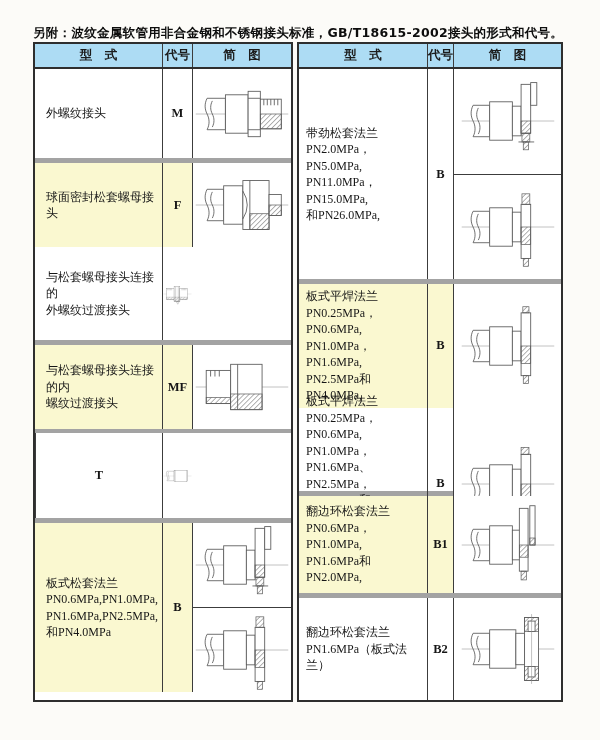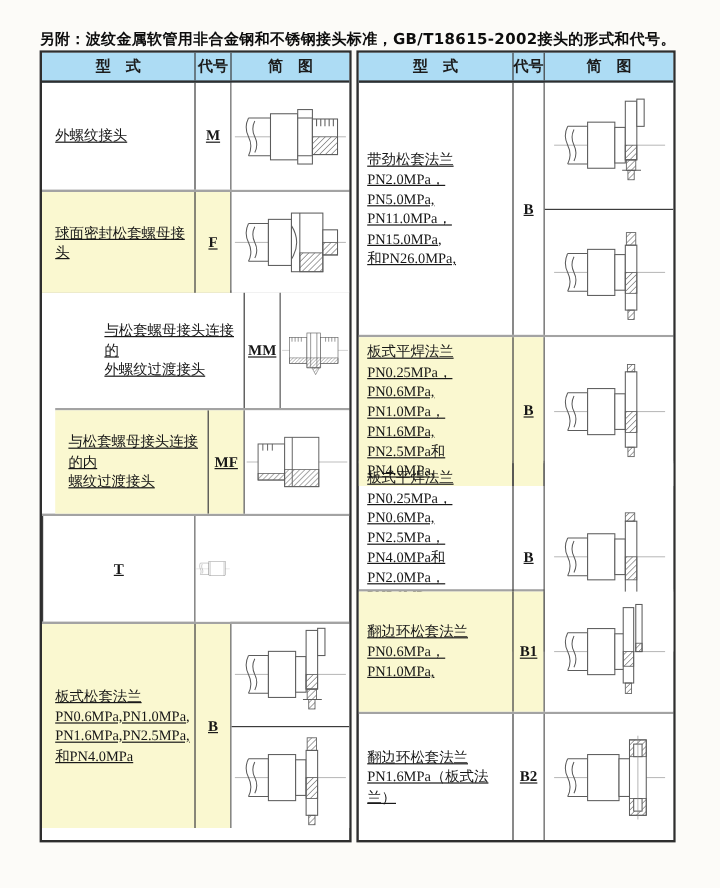--- a/index.html
+++ b/index.html
@@ -29,23 +29,23 @@
     display:grid; grid-template-columns:var(--cols);
     height:25px; background:#addcf4;
     border-bottom:2px solid #2e2e2e;
   }
   .hcell {
     display:flex; align-items:center; justify-content:center;
     font-size:12.5px; font-weight:bold; color:#1c1c1c;
   }
   .hcell + .hcell { border-left:1px solid #3c3c3c; }
   .row {
-    display:grid; grid-template-columns:var(--cols);text-decoration:underline;
-  }
-  .row + .row { border-top:2px solid #a3a3a3; }
+    display:grid; grid-template-columns:var(--cols);
+  }
+  .row + .row { border-top:5px solid #a3a3a3; }
   .cell { min-width:0; }
   .type-cell {
     display:flex; flex-direction:column; justify-content:center;
     padding:4px 3px 4px 11px;
     font-family:"Liberation Serif", serif;
     font-size:12px; line-height:16.5px; color:#161616;
   }
   .half.right .type-cell { padding-left:7px;justify-content:center; }
   .code-cell {
     display:flex; align-items:center; justify-content:center;
@@ -130,26 +130,25 @@
                   <rect x="56" y="20" width="30" height="56" stroke="#5c5c5c" stroke-width="1" fill="#ffffff"></rect>
                   <line x1="64" y1="20" x2="64" y2="76" stroke="#5c5c5c" stroke-width="1" fill="none"></line>
                   <path d="M56,32 q10,16 0,32" stroke="#5c5c5c" stroke-width="1" fill="none"></path>
                   <rect x="64" y="58" width="22" height="18" stroke="#5c5c5c" stroke-width="0.8" fill="url(#h2)"></rect>
                   <rect x="86" y="36" width="14" height="24" stroke="#5c5c5c" stroke-width="1" fill="#ffffff"></rect>
                   <rect x="86" y="48" width="14" height="12" stroke="#5c5c5c" stroke-width="0.8" fill="url(#h2)"></rect>
                 </svg>
               </div>
             </div>
           </div>
-          <div class="row" style="height: 98px; padding-left: 41px;">
+          <div class="row" style="height: 98px;">
             <div class="cell type-cell">
               <div>与松套螺母接头连接的</div>
               <div>外螺纹过渡接头</div>
             </div>
-            <div class="cell code-cell">MM</div>
             <div class="cell diag-cell">
               <div class="diag-sub">
                 <svg width="96" height="84" viewBox="0 0 110 96">
                   <defs>
                     <pattern id="h3" width="4" height="4" patternUnits="userSpaceOnUse" patternTransform="rotate(45)">
                       <line x1="0" y1="0" x2="0" y2="4" stroke="#6a6a6a" stroke-width="1.2"></line>
                     </pattern>
                   </defs>
                   <line x1="2" y1="48" x2="108" y2="48" stroke="#8a8a8a" stroke-width="0.6"></line>
                   <rect x="14" y="27" width="28" height="42" stroke="#5c5c5c" stroke-width="1" fill="#ffffff"></rect>
@@ -157,21 +156,21 @@
                   <rect x="42" y="20" width="22" height="56" stroke="#5c5c5c" stroke-width="1" fill="#ffffff"></rect>
                   <path d="M48,20 V76 M58,20 V76" stroke="#5c5c5c" stroke-width="1" fill="none"></path>
                   <rect x="64" y="27" width="28" height="42" stroke="#5c5c5c" stroke-width="1" fill="#ffffff"></rect>
                   <path d="M72,27 V34 M77,27 V34 M82,27 V34 M87,27 V34" stroke="#5c5c5c" stroke-width="1" fill="none"></path>
                   <polygon points="14,60 92,60 92,69 64,69 64,76 42,76 42,69 14,69" stroke="#5c5c5c" stroke-width="0.8" fill="url(#h3)"></polygon>
                   <polygon points="50,76 62,76 56,87" stroke="#5c5c5c" stroke-width="0.8" fill="url(#h3)"></polygon>
                 </svg>
               </div>
             </div>
           </div>
-          <div class="row hl" style="height: 88px; margin-left: 11px;">
+          <div class="row hl" style="height: 88px;">
             <div class="cell type-cell">
               <div>与松套螺母接头连接的内</div>
               <div>螺纹过渡接头</div>
             </div>
             <div class="cell code-cell">MF</div>
             <div class="cell diag-cell">
               <div class="diag-sub">
                 <svg width="96" height="84" viewBox="0 0 110 96">
                   <defs>
                     <pattern id="h4" width="4" height="4" patternUnits="userSpaceOnUse" patternTransform="rotate(45)">
@@ -355,20 +354,21 @@
                   <rect x="70" y="48" width="11" height="20" stroke="#5c5c5c" stroke-width="0.8" fill="url(#h10)"></rect>
                   <rect x="72.5" y="82" width="6" height="9" stroke="#5c5c5c" stroke-width="0.8" fill="url(#h10)"></rect>
                 </svg>
               </div>
             </div>
           </div>
           <div class="row" style="height: 107px;">
             <div class="cell type-cell">
               <div>板式平焊法兰</div>
               <div>PN0.25MPa，PN0.6MPa,</div>
+              <div>PN1.0MPa，PN1.6MPa、</div>
               <div>PN2.5MPa，PN4.0MPa和</div>
               <div>PN2.0MPa，PN5.0MPa,</div>
               <div>PN11.0MPa，PN26.0MPa,</div>
             </div>
             <div class="cell code-cell">B</div>
             <div class="cell diag-cell">
               <div class="diag-sub">
                 <svg width="96" height="84" viewBox="0 0 110 96">
                   <defs>
                     <pattern id="h11" width="4" height="4" patternUnits="userSpaceOnUse" patternTransform="rotate(45)">
@@ -387,20 +387,21 @@
                   <rect x="70" y="48" width="11" height="22" stroke="#5c5c5c" stroke-width="0.8" fill="url(#h11)"></rect>
                   <rect x="72.5" y="86" width="6" height="8" stroke="#5c5c5c" stroke-width="0.8" fill="url(#h11)"></rect>
                 </svg>
               </div>
             </div>
           </div>
           <div class="row hl" style="height: 102px;">
             <div class="cell type-cell">
               <div>翻边环松套法兰</div>
               <div>PN0.6MPa，PN1.0MPa,</div>
+              <div>PN1.6MPa和PN2.0MPa,</div>
             </div>
             <div class="cell code-cell">B1</div>
             <div class="cell diag-cell">
               <div class="diag-sub">
                 <svg width="96" height="84" viewBox="0 0 110 96">
                   <defs>
                     <pattern id="h12" width="4" height="4" patternUnits="userSpaceOnUse" patternTransform="rotate(45)">
                       <line x1="0" y1="0" x2="0" y2="4" stroke="#6a6a6a" stroke-width="1.2"></line>
                     </pattern>
                   </defs>

